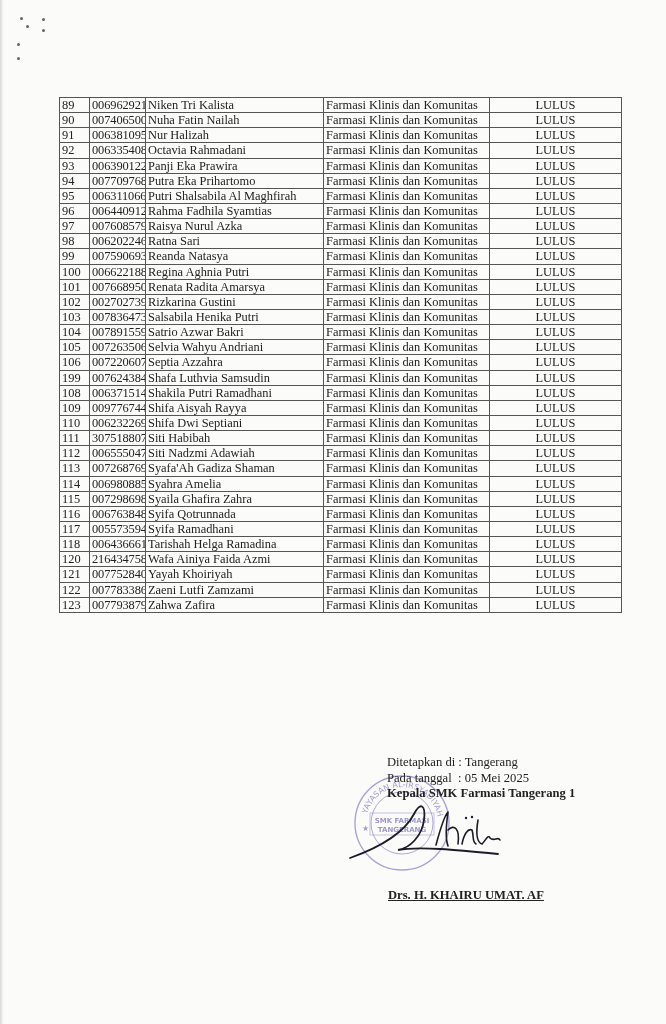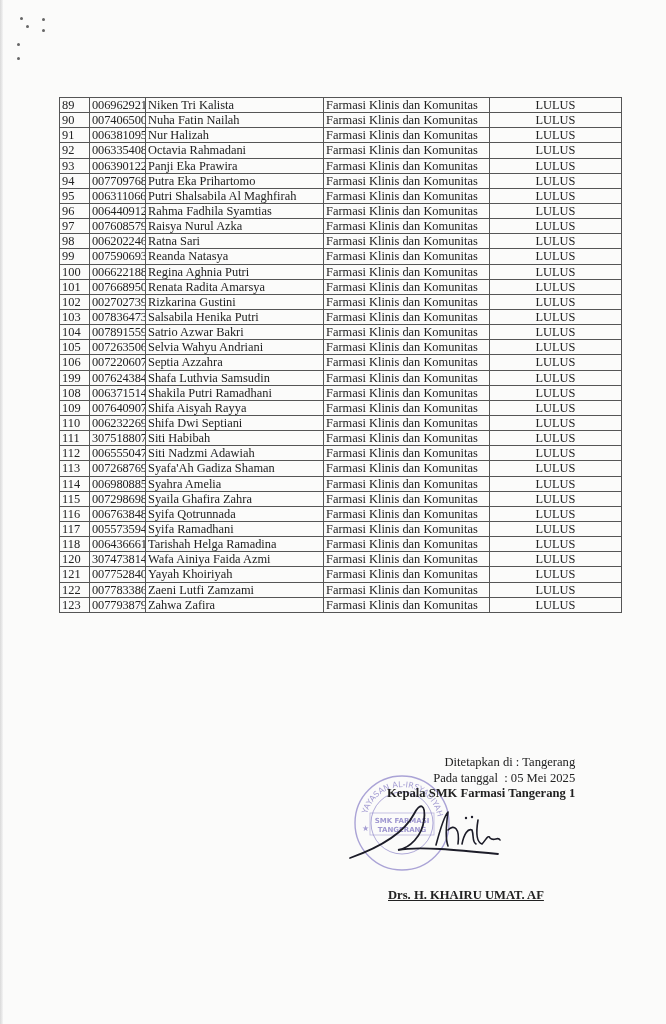--- a/index.html
+++ b/index.html
@@ -31,21 +31,21 @@
     overflow: hidden;
     vertical-align: middle;
   }
   td.c-no { width: 25px; padding-left: 1px; padding-right: 0; }
   td.c-nisn { width: 51px; padding-left: 1px; padding-right: 0; letter-spacing: -0.1px; font-family: Liberation Serif, serif; }
   td.c-name { width: 173px; padding-left: 4px; }
   td.c-prog { width: 161px; padding-left: 4px; }
   td.c-status { text-align: center; }
   .sign-block {
     position: absolute; left: 387px; top: 755px;
-    font-size: 12.6px; line-height: 15.5px; text-align: right;
+    font-size: 12.6px; line-height: 15.5px;
   }
   .sign-block .bold { font-weight: bold; }
   .official-name {
     position: absolute; left: 388px; top: 888px;
     font-weight: bold; font-size: 12.6px; text-decoration: underline;
   }
   .stamp {
     position: absolute; left: 352px; top: 773px; width: 100px; height: 100px;
   }
   .signature { position: absolute; left: 348px; top: 790px; width: 170px; height: 75px; }
@@ -198,21 +198,21 @@
       </tr>
       <tr>
         <td class="c-no">108</td>
         <td class="c-nisn">006371514</td>
         <td class="c-name">Shakila Putri Ramadhani</td>
         <td class="c-prog">Farmasi Klinis dan Komunitas</td>
         <td class="c-status">LULUS</td>
       </tr>
       <tr>
         <td class="c-no">109</td>
-        <td class="c-nisn">007640907</td>
+        <td class="c-nisn">009776744</td>
         <td class="c-name">Shifa Aisyah Rayya</td>
         <td class="c-prog">Farmasi Klinis dan Komunitas</td>
         <td class="c-status">LULUS</td>
       </tr>
       <tr>
         <td class="c-no">110</td>
         <td class="c-nisn">006232269</td>
         <td class="c-name">Shifa Dwi Septiani</td>
         <td class="c-prog">Farmasi Klinis dan Komunitas</td>
         <td class="c-status">LULUS</td>
@@ -268,21 +268,21 @@
       </tr>
       <tr>
         <td class="c-no">118</td>
         <td class="c-nisn">006436661</td>
         <td class="c-name">Tarishah Helga Ramadina</td>
         <td class="c-prog">Farmasi Klinis dan Komunitas</td>
         <td class="c-status">LULUS</td>
       </tr>
       <tr>
         <td class="c-no">120</td>
-        <td class="c-nisn">307473814</td>
+        <td class="c-nisn">216434758</td>
         <td class="c-name">Wafa Ainiya Faida Azmi</td>
         <td class="c-prog">Farmasi Klinis dan Komunitas</td>
         <td class="c-status">LULUS</td>
       </tr>
       <tr>
         <td class="c-no">121</td>
         <td class="c-nisn">007752840</td>
         <td class="c-name">Yayah Khoiriyah</td>
         <td class="c-prog">Farmasi Klinis dan Komunitas</td>
         <td class="c-status">LULUS</td>

